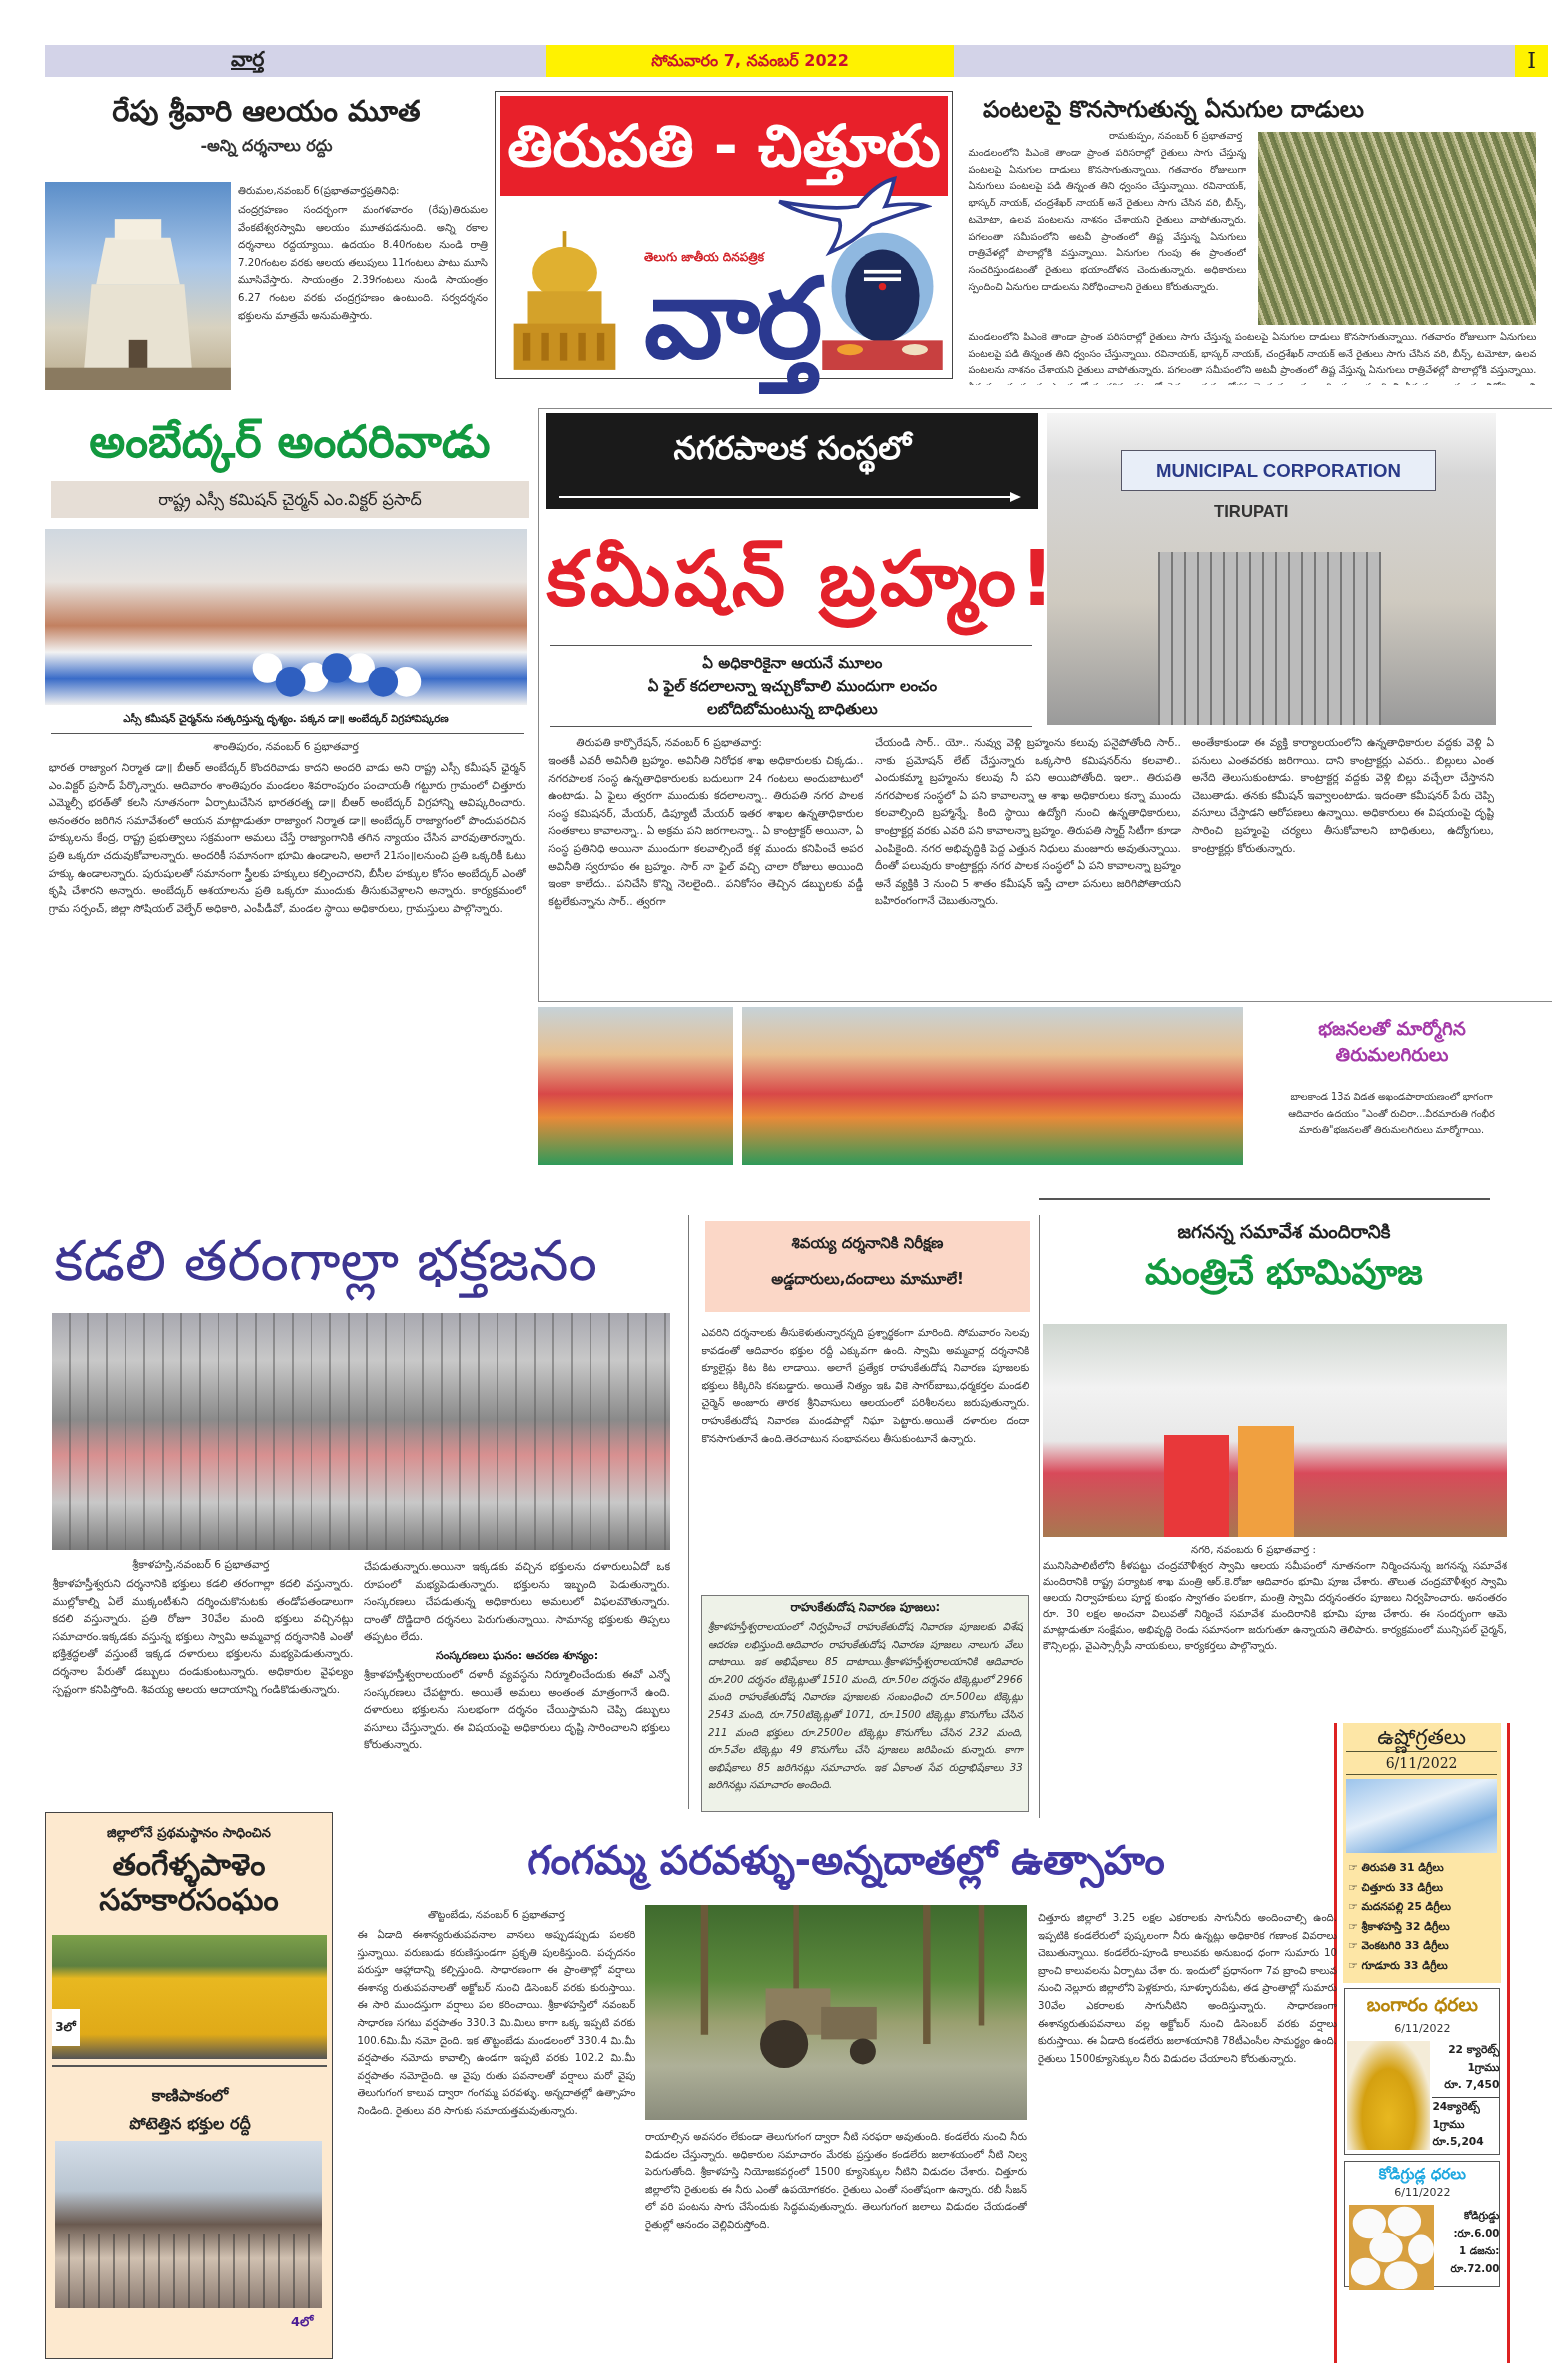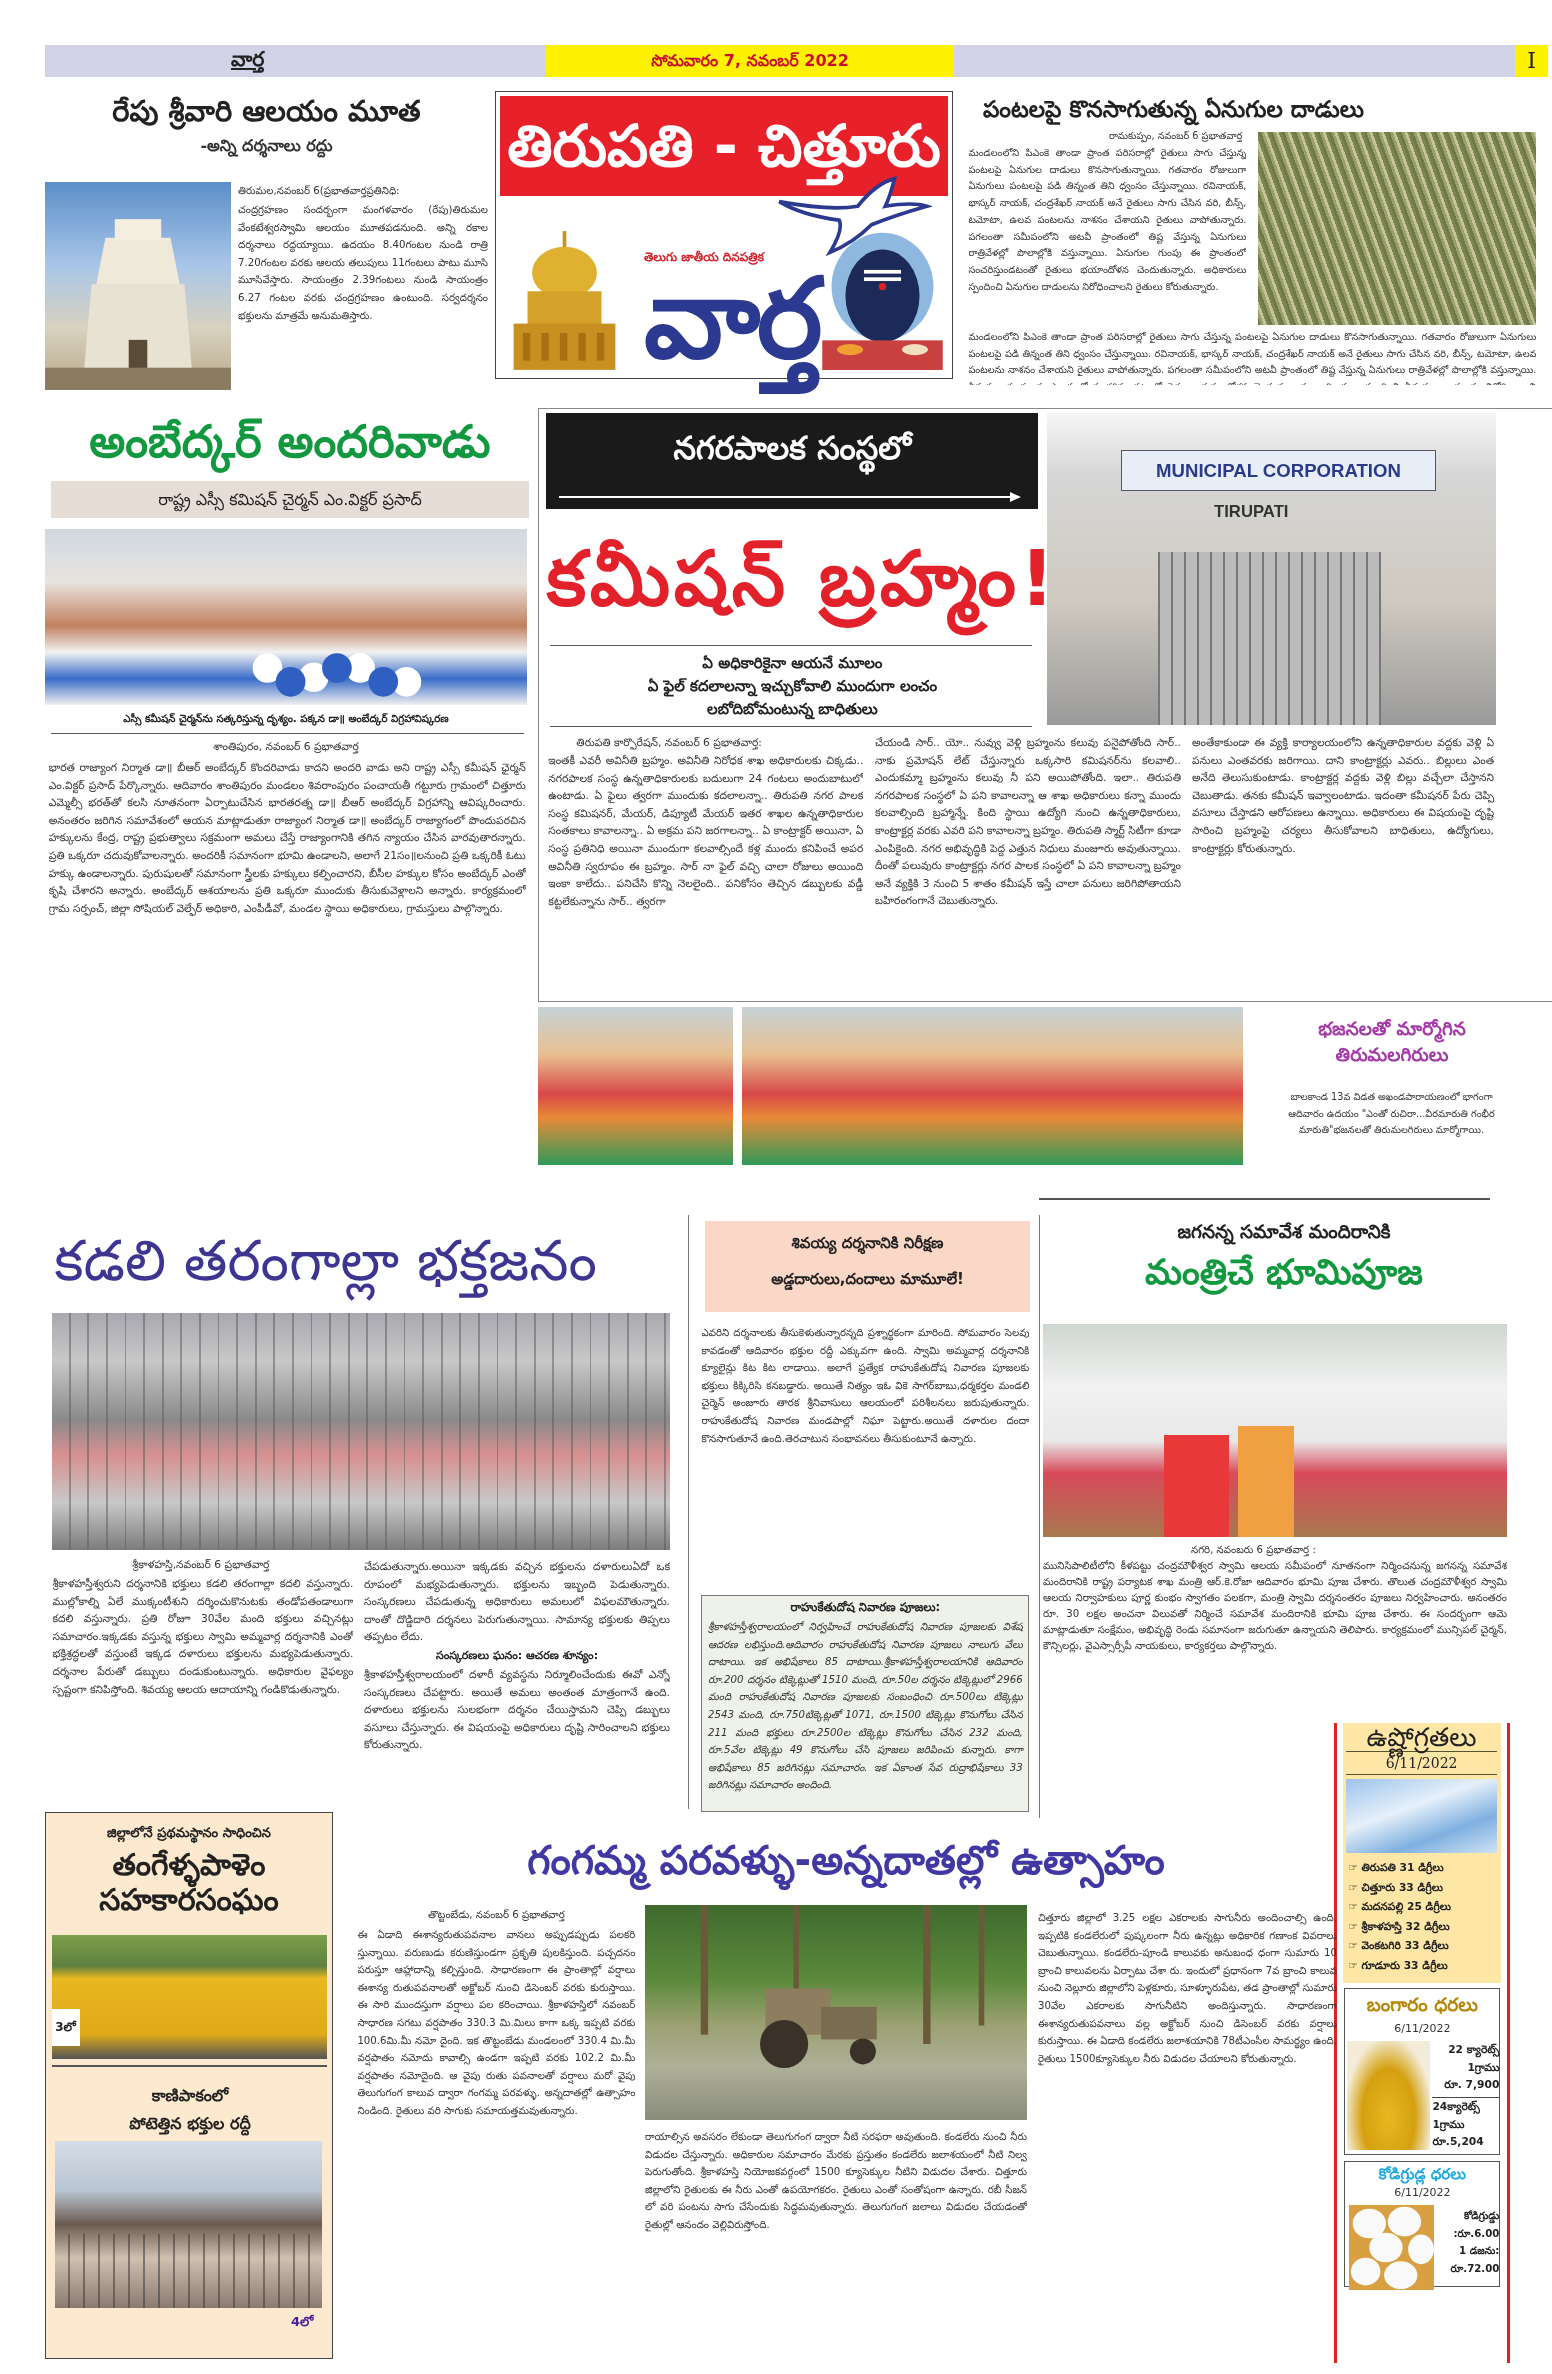--- a/index.html
+++ b/index.html
@@ -201,40 +201,40 @@
     <div style="position:absolute;left:121px;top:111px;width:65px;height:102px;background:#e8383a;"></div>
     <div style="position:absolute;left:195px;top:102px;width:56px;height:111px;background:#f0a040;"></div>
   </div>
   <div style="position:absolute;left:148px;top:327px;font-size:10.2px;color:#333;line-height:16.7px;">నగరి, నవంబరు 6 ప్రభాతవార్త :</div>
   <div class="body-text abs" style="left:0;top:343px;width:464px;height:126px;font-size:10.2px;line-height:16px;">మునిసిపాలిటీలోని కీళపట్టు చంద్రమౌళీశ్వర స్వామి ఆలయ సమీపంలో నూతనంగా నిర్మించనున్న జగనన్న సమావేశ మందిరానికి రాష్ట్ర పర్యాటక శాఖ మంత్రి ఆర్.కె.రోజా ఆదివారం భూమి పూజ చేశారు. తొలుత చంద్రమౌళీశ్వర స్వామి ఆలయ నిర్వాహకులు పూర్ణ కుంభం స్వాగతం పలకగా, మంత్రి స్వామి దర్శనంతరం పూజలు నిర్వహించారు. అనంతరం రూ. 30 లక్షల అంచనా విలువతో నిర్మించే సమావేశ మందిరానికి భూమి పూజ చేశారు. ఈ సందర్భంగా ఆమె మాట్లాడుతూ సంక్షేమం, అభివృద్ధి రెండు సమానంగా జరుగుతూ ఉన్నాయని తెలిపారు. కార్యక్రమంలో మున్సిపల్ చైర్మన్, కౌన్సిలర్లు, వైఎస్సార్సీపీ నాయకులు, కార్యకర్తలు పాల్గొన్నారు.</div>
   <div class="body-text abs" style="left:0;top:469px;width:243px;height:130px;font-size:10.2px;line-height:16px;"></div>
 </div>
 
 <div class="abs" style="left:1334px;top:1723px;width:176px;height:640px;border-left:3.7px solid #d22;border-right:3.7px solid #d22;">
   <div class="weather-box" style="position:absolute;left:5.6px;top:0;width:158px;height:260px;">
-    <div style="text-align:center;font-size:26px;line-height:28px;color:#222;">ఉష్ణోగ్రతలు</div>
+    <div style="text-align:center;font-size:21px;line-height:28px;color:#222;">ఉష్ణోగ్రతలు</div>
     <div style="text-align:center;font-family:'DejaVu Serif',serif;font-size:14px;border-top:0.9px solid #553;border-bottom:0.9px solid #553;margin:0 3.7px;line-height:22px;">6/11/2022</div>
     <div style="margin:3.7px;height:74px;background:linear-gradient(160deg,#9cc4ec 0%,#e6f0fa 40%,#7fb0e0 70%,#cfe2f4 100%);"></div>
     <div style="padding:1.9px 5.6px;font-size:10.7px;font-weight:bold;line-height:19.5px;color:#222;">
       <div><span>☞ </span><span>తిరుపతి 31 డిగ్రీలు</span></div>
       <div><span>☞ </span><span>చిత్తూరు 33 డిగ్రీలు</span></div>
       <div><span>☞ </span><span>మదనపల్లి 25 డిగ్రీలు</span></div>
       <div><span>☞ </span><span>శ్రీకాళహస్తి 32 డిగ్రీలు</span></div>
       <div><span>☞ </span><span>వెంకటగిరి 33 డిగ్రీలు</span></div>
       <div><span>☞ </span><span>గూడూరు 33 డిగ్రీలు</span></div>
     </div>
   </div>
   <div class="price-box" style="position:absolute;left:7.4px;top:265px;width:156px;height:167px;">
     <div style="text-align:center;font-size:18.6px;font-weight:bold;color:#b8860b;line-height:32px;">బంగారం ధరలు</div>
     <div style="text-align:center;font-size:11px;color:#333;line-height:15px;">6/11/2022</div>
     <div style="position:absolute;left:1.9px;top:52px;width:83px;height:109px;background:radial-gradient(ellipse at 50% 70%,#e8b820 0%,#d4a010 45%,#f4ecd8 75%);"></div>
     <div style="position:absolute;left:87px;top:52px;width:67px;text-align:right;font-size:10.7px;font-weight:bold;line-height:17.6px;color:#222;">
       <div>22 క్యారెట్స్</div>
       <div>1గ్రాము</div>
-      <div>రూ. 7,900</div>
+      <div>రూ. 7,450</div>
     </div>
     <div style="position:absolute;left:87px;top:108px;width:67px;height:0.9px;background:#444;"></div>
     <div style="position:absolute;left:87px;top:109px;width:67px;text-align:left;font-size:10.7px;font-weight:bold;line-height:17.6px;color:#222;">
       <div>24క్యారెట్స్</div>
       <div>1గ్రాము</div>
       <div>రూ.5,204</div>
     </div>
   </div>
   <div class="price-box" style="position:absolute;left:7.4px;top:438px;width:156px;height:126px;">
     <div style="text-align:center;font-size:15px;font-weight:bold;color:#1fa8e0;line-height:24px;">కోడిగ్రుడ్ల ధరలు</div>

